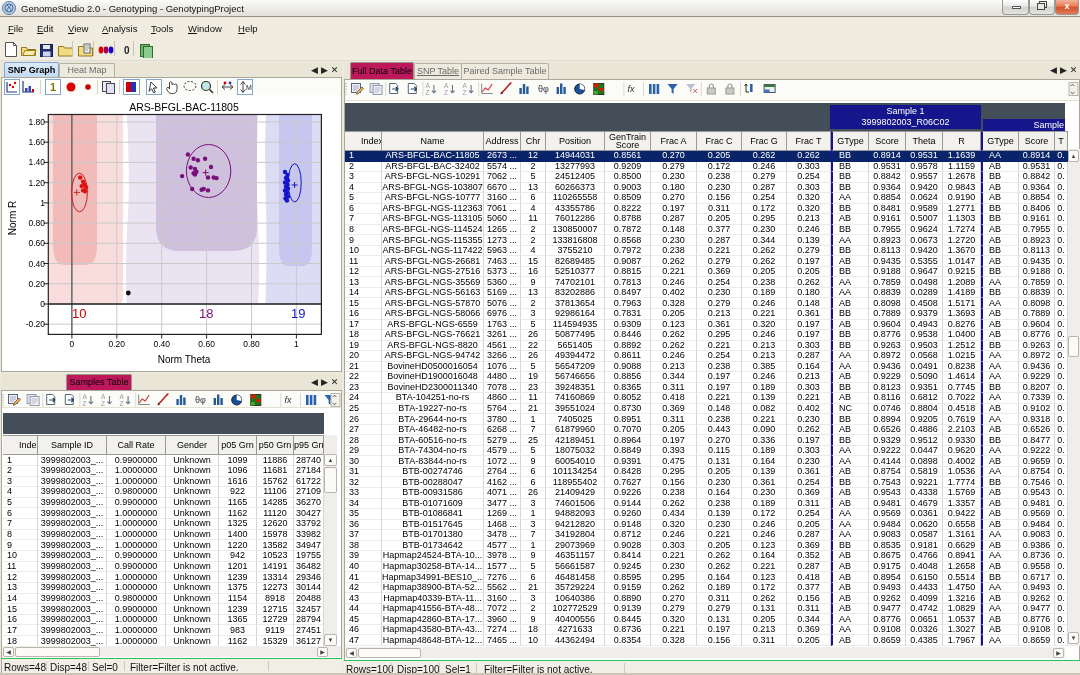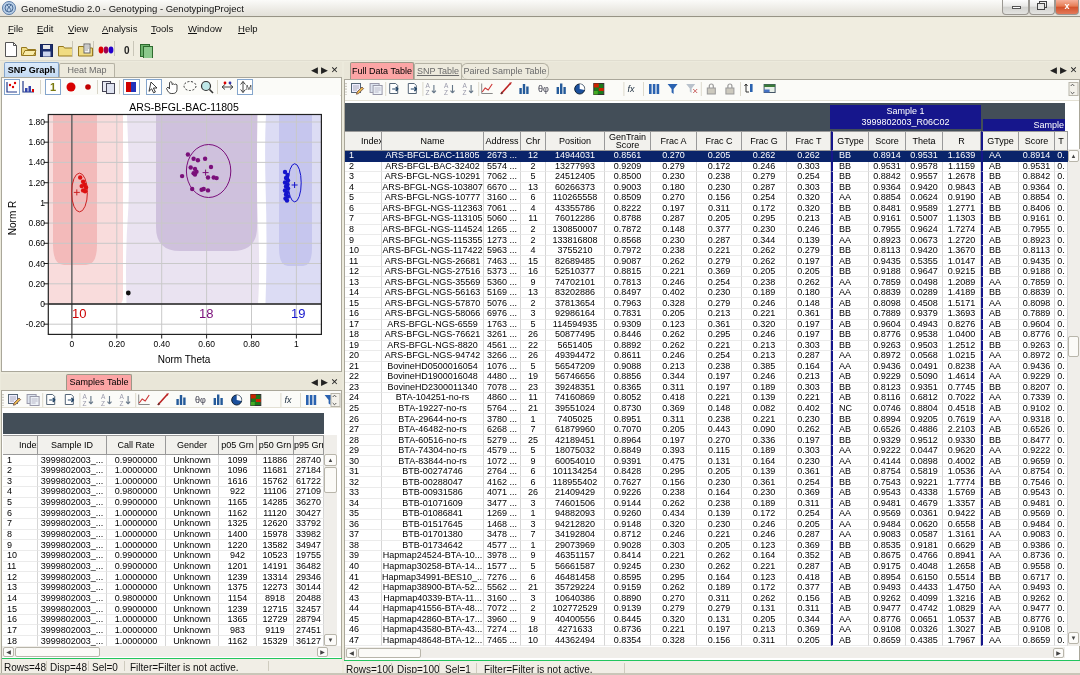--- a/index.html
+++ b/index.html
@@ -16,21 +16,21 @@
 
 #menubar{position:absolute;left:0;top:18px;width:1080px;height:20px;background:#f0ede0;}
 .mi{position:absolute;top:5px;font-size:9.5px;color:#111;}
 
 #toolbar{position:absolute;left:0;top:38px;width:1080px;height:23px;background:#f0ede0;border-bottom:1px solid #e0ddd0;}
 .tsep{position:absolute;top:3px;width:1px;height:15px;background:#c9c6b8;}
 
 .panelborder{position:absolute;border:1px solid #aaa79a;background:#fff;}
 .tabstrip{position:absolute;background:#e9e6d8;}
 .tab{position:absolute;font-size:9px;text-align:center;border:1px solid #b5b2a4;border-bottom:none;border-radius:2px 2px 0 0;background:#edeadd;color:#6b6b6b;}
-.tab.on{background:#fca5a5;color:#000;border-color:#9b9888;}
+.tab.on{background:#be185d;color:#000;border-color:#9b9888;}
 .tab.onblue{background:linear-gradient(#dcebfb,#c3daf3);color:#000;font-weight:bold;border-color:#84a5cc;}
 .pbtns{position:absolute;font-size:9px;color:#222;letter-spacing:3px;}
 .icostrip{position:absolute;background:#fbfbf8;border-bottom:1px solid #e3e0d4;}
 
 table.dt{position:absolute;border-collapse:separate;border-spacing:0;table-layout:fixed;background:#fff;}
 table.dt td{font-size:9px;line-height:9px;height:9px;color:#000;text-align:center;white-space:nowrap;overflow:hidden;border-right:1px solid #d6d6d6;border-bottom:1px solid #ebebeb;padding:0;}
 table.dt tr.hd td{height:17px;background:#f2f1ed;border-right:1px solid #999;border-bottom:1px solid #999;border-top:1px solid #999;font-size:9px;color:#000;}
 table.dt td.idx{text-align:left;padding-left:4px;}
 table.dt tr.hd td.idx{text-align:center;padding-left:16px;}
 table.dt td.gsep{border-left:2px solid #16168c;}
@@ -535,21 +535,21 @@
     <span style="left:128px">Filter=Filter is not active.</span>
  <div class="ssep" style="left:44px"></div>
     <div class="ssep" style="left:86px"></div>
     <div class="ssep" style="left:122px"></div>
     <div class="ssep" style="left:266px"></div>
 </div>
 
 <div class="tabstrip" style="left:344px;top:62px;width:736px;height:17px;"></div>
 <div class="tab on" style="left:350px;top:62px;width:64px;height:17px;line-height:16px;">Full Data Table</div>
 <div class="tab" style="left:414px;top:63px;width:48px;height:16px;line-height:15px;text-decoration:underline;">SNP Table</div>
-<div class="tab" style="left:461px;top:63px;width:88px;height:16px;line-height:15px;border-radius:6px;">Paired Sample Table</div>
+<div class="tab" style="left:461px;top:63px;width:88px;height:16px;line-height:15px;">Paired Sample Table</div>
 <div class="pbtns" style="left:1050px;top:65px;">◀▶✕</div>
 <div class="panelborder" style="left:344px;top:79px;width:736px;height:594px;"></div>
 <div class="icostrip" style="left:345px;top:80px;width:734px;height:21px;"><svg width="734" height="18" xmlns="http://www.w3.org/2000/svg">
       <path d="M1 3 v12" stroke="#b9b6a9" stroke-width="1.4" stroke-dasharray="1.2 1.6"></path>
       <g transform="translate(5.000000,0)">
         <rect x="1.5" y="3.5" width="9" height="9" fill="#eef" stroke="#567"></rect>
         <path d="M3 6h6M3 8h6M3 10h4" stroke="#99a" stroke-width="0.8"></path>
         <path d="M7 12 l5-5 1.6 1.6 -5 5 -2.2 0.6z" fill="#e8b84c" stroke="#865"></path>
       </g>
       <g transform="translate(23.600000,0)">

